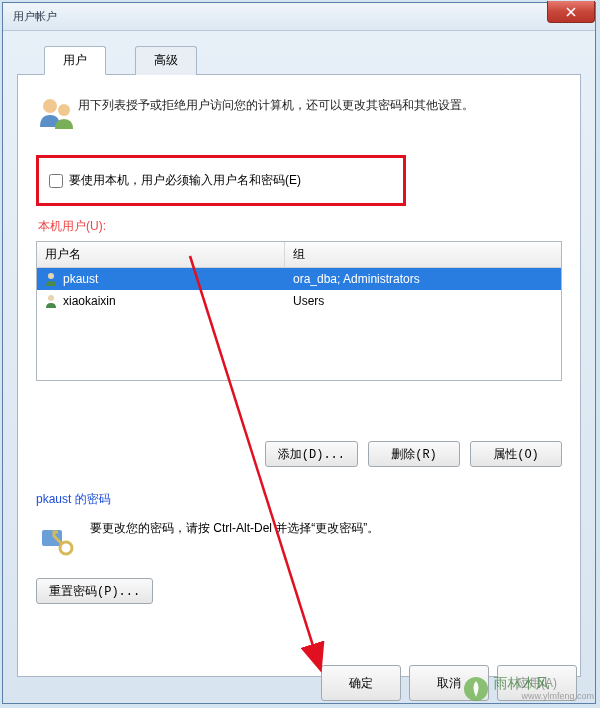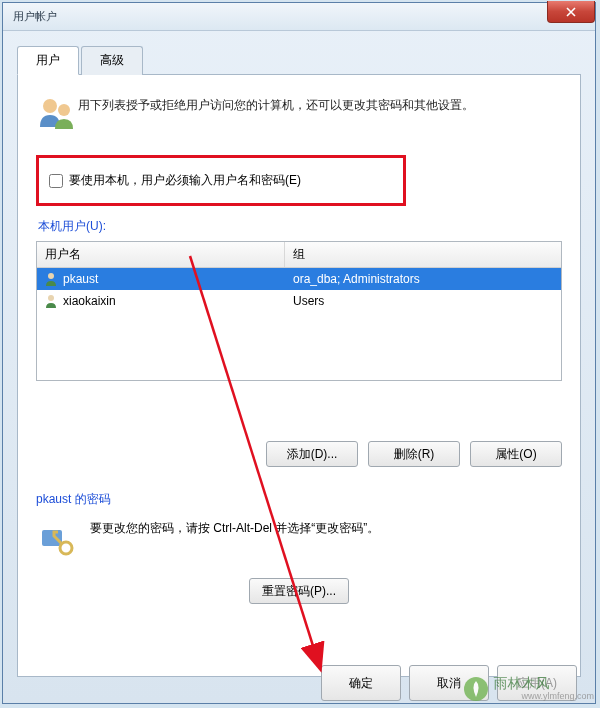--- a/index.html
+++ b/index.html
@@ -50,20 +50,21 @@
     .tab {
       padding: 5px 18px;
       border: 1px solid #a8b8c8;
       border-bottom: none;
       background: #e8eef4;
       margin-right: 2px;
       cursor: pointer;
       border-radius: 3px 3px 0 0;
       position: relative;
       top: 1px;
+      margin-left: 27px;
     }
     .tab.active {
       background: #fff;
       border-bottom: 1px solid #fff;
     }
     .content {
       margin: 0 14px;
       background: #fff;
       border: 1px solid #a8b8c8;
       border-top: none;
@@ -85,21 +86,21 @@
     .checkbox-row {
       border: 3px solid #e01020;
       padding: 14px 10px;
       display: flex;
       align-items: center;
       gap: 6px;
       width: 370px;
       margin-bottom: 12px;
     }
     .checkbox-row input { width: 14px; height: 14px; }
-    .section-label { margin: 10px 0 6px 2px; color: #1d4ed8; }
+    .section-label { margin: 10px 0 6px 2px; color: #ef4444; }
     .user-table {
       border: 1px solid #b0b8c0;
       background: #fff;
       height: 140px;
     }
     .table-header {
       display: flex;
       background: linear-gradient(to bottom, #fcfcfc 0%, #ececec 100%);
       border-bottom: 1px solid #d0d0d0;
       height: 26px;
@@ -121,20 +122,21 @@
       margin: 0 4px 0 6px;
       flex-shrink: 0;
     }
     .row-name { width: 222px; }
     .row-group { flex: 1; padding-left: 8px; }
     .button-row {
       display: flex;
       justify-content: flex-end;
       gap: 10px;
       margin-top: 60px;
+      font-family: Liberation Mono, monospace;
     }
     .btn {
       min-width: 92px;
       height: 26px;
       border: 1px solid #a0a8b0;
       background: linear-gradient(to bottom, #fafafa 0%, #e6e6e6 100%);
       border-radius: 3px;
       cursor: pointer;
       font-size: 12px;
       font-family: inherit;
@@ -151,21 +153,21 @@
       color: #1d4ed8;
       margin-bottom: 12px;
     }
     .pw-row {
       display: flex;
       gap: 14px;
       margin-top: 10px;
     }
     .key-icon { width: 40px; height: 40px; flex-shrink: 0; }
     .pw-btn-row {
-      display: flex; justify-content: center; margin-top: 18px;
+      display: flex; justify-content: flex-start; margin-top: 18px; font-family: Liberation Mono, monospace;
     }
     .bottom-buttons {
       position: absolute;
       bottom: 2px;
       right: 18px;
       display: flex;
       gap: 8px;
     }
     .bottom-buttons .btn { min-width: 80px; height: 36px; }
     .arrow-svg {

